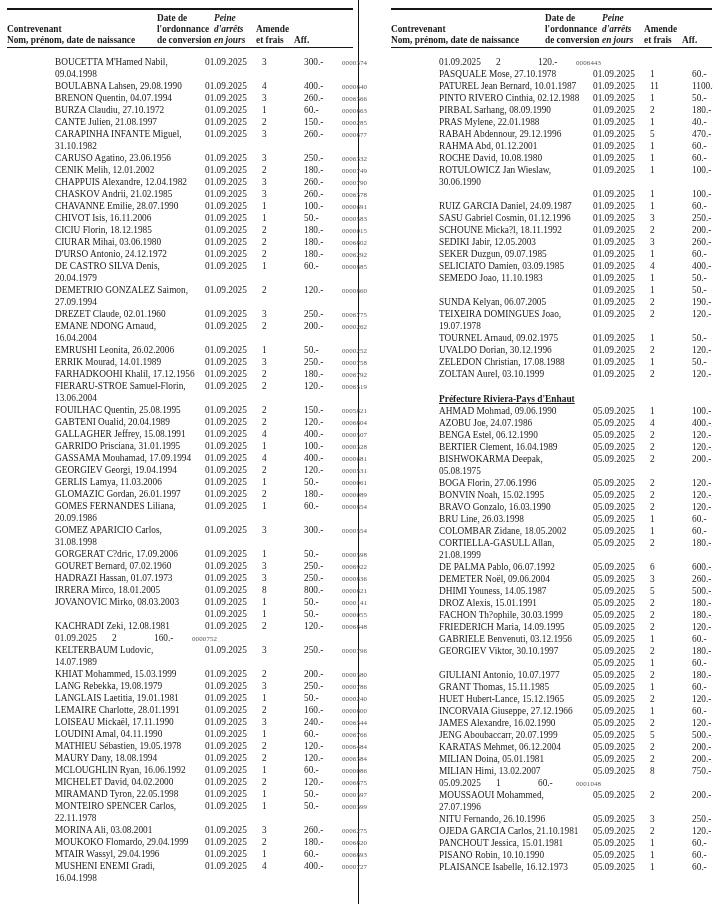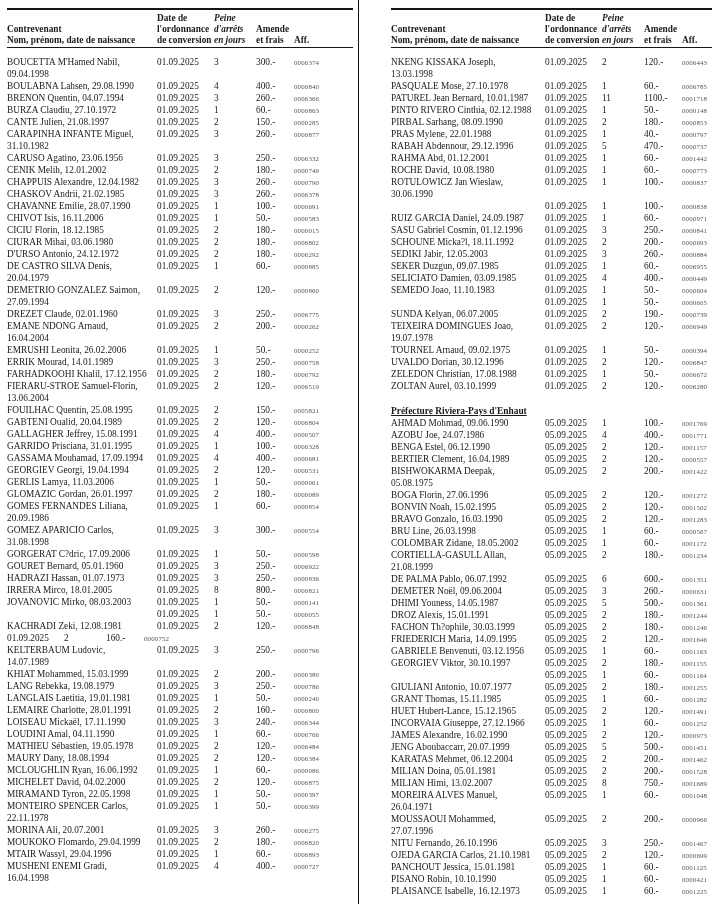--- a/index.html
+++ b/index.html
@@ -24,21 +24,21 @@
     display:flex; align-items:flex-end;
     font-weight:bold; font-size:9.3px; line-height:10.8px;
   }
   .thead > div { white-space:pre; overflow:visible; }
   .h-name { width:150px; flex:0 0 150px; }
   .h-date { width:57px;  flex:0 0 57px; }
   .h-days { width:42px;  flex:0 0 42px;font-style:italic; }
   .h-amt  { width:38px;  flex:0 0 38px; }
   .h-aff  { flex:1; }
   .vtable.right .h-name, .vtable.right .c-name { width:154px; flex:0 0 154px; }
-  .tbody { padding-top:8px; font-size:9.3px; line-height:12px; }
+  .tbody { padding-top:8px; font-size:9.3px; line-height:12px;margin-left:48px; }
   .row { display:flex; align-items:flex-start; }
   .c-name { width:150px; flex:0 0 150px; overflow:visible; }
   .c-name div { white-space:nowrap; }
   .c-date { width:57px; flex:0 0 57px; white-space:nowrap; }
   .c-days { width:42px; flex:0 0 42px; white-space:nowrap; }
   .c-amt  { width:38px; flex:0 0 38px; white-space:nowrap; }
   .c-aff  {
     flex:1; font-size:6.9px; color:#555; letter-spacing:0.15px;
     padding-top:1.5px; line-height:10.5px; white-space:nowrap;
   }
@@ -377,21 +377,21 @@
     <div class="c-name">
             <div>GORGERAT C?dric, 17.09.2006</div>
           </div>
     <div class="c-date">01.09.2025</div>
     <div class="c-days">1</div>
     <div class="c-amt">50.-</div>
     <div class="c-aff">0000598</div>
   </div>
         <div class="row">
     <div class="c-name">
-            <div>GOURET Bernard, 05.01.1960</div>
+            <div>GOURET Bernard, 07.02.1960</div>
           </div>
     <div class="c-date">01.09.2025</div>
     <div class="c-days">3</div>
     <div class="c-amt">250.-</div>
     <div class="c-aff">0006922</div>
   </div>
         <div class="row">
     <div class="c-name">
             <div>HADRAZI Hassan, 01.07.1973</div>
           </div>
@@ -556,21 +556,21 @@
             <div>MONTEIRO SPENCER Carlos,</div>
             <div>22.11.1978</div>
           </div>
     <div class="c-date">01.09.2025</div>
     <div class="c-days">1</div>
     <div class="c-amt">50.-</div>
     <div class="c-aff">0000399</div>
   </div>
         <div class="row">
     <div class="c-name">
-            <div>MORINA Ali, 20.07.2001</div>
+            <div>MORINA Ali, 03.08.2001</div>
           </div>
     <div class="c-date">01.09.2025</div>
     <div class="c-days">3</div>
     <div class="c-amt">260.-</div>
     <div class="c-aff">0006275</div>
   </div>
         <div class="row">
     <div class="c-name">
             <div>MOUKOKO Flomardo, 29.04.1999</div>
           </div>
@@ -610,24 +610,20 @@
 de conversion</div>
       <div class="h-days">Peine
 d'arrêts
 en jours</div>
       <div class="h-amt">Amende
 et frais</div>
       <div class="h-aff">Aff.</div>
     </div>
     <div class="tbody">
         <div class="row">
-    <div class="c-name">
-            <div>NKENG KISSAKA Joseph,</div>
-            <div>13.03.1998</div>
-          </div>
     <div class="c-date">01.09.2025</div>
     <div class="c-days">2</div>
     <div class="c-amt">120.-</div>
     <div class="c-aff">0006443</div>
   </div>
         <div class="row">
     <div class="c-name">
             <div>PASQUALE Mose, 27.10.1978</div>
           </div>
     <div class="c-date">01.09.2025</div>
@@ -1102,24 +1098,20 @@
         <div class="row">
     <div class="c-name">
             <div>MILIAN Himi, 13.02.2007</div>
           </div>
     <div class="c-date">05.09.2025</div>
     <div class="c-days">8</div>
     <div class="c-amt">750.-</div>
     <div class="c-aff">0001689</div>
   </div>
         <div class="row">
-    <div class="c-name">
-            <div>MOREIRA ALVES Manuel,</div>
-            <div>26.04.1971</div>
-          </div>
     <div class="c-date">05.09.2025</div>
     <div class="c-days">1</div>
     <div class="c-amt">60.-</div>
     <div class="c-aff">0001048</div>
   </div>
         <div class="row">
     <div class="c-name">
             <div>MOUSSAOUI Mohammed,</div>
             <div>27.07.1996</div>
           </div>

